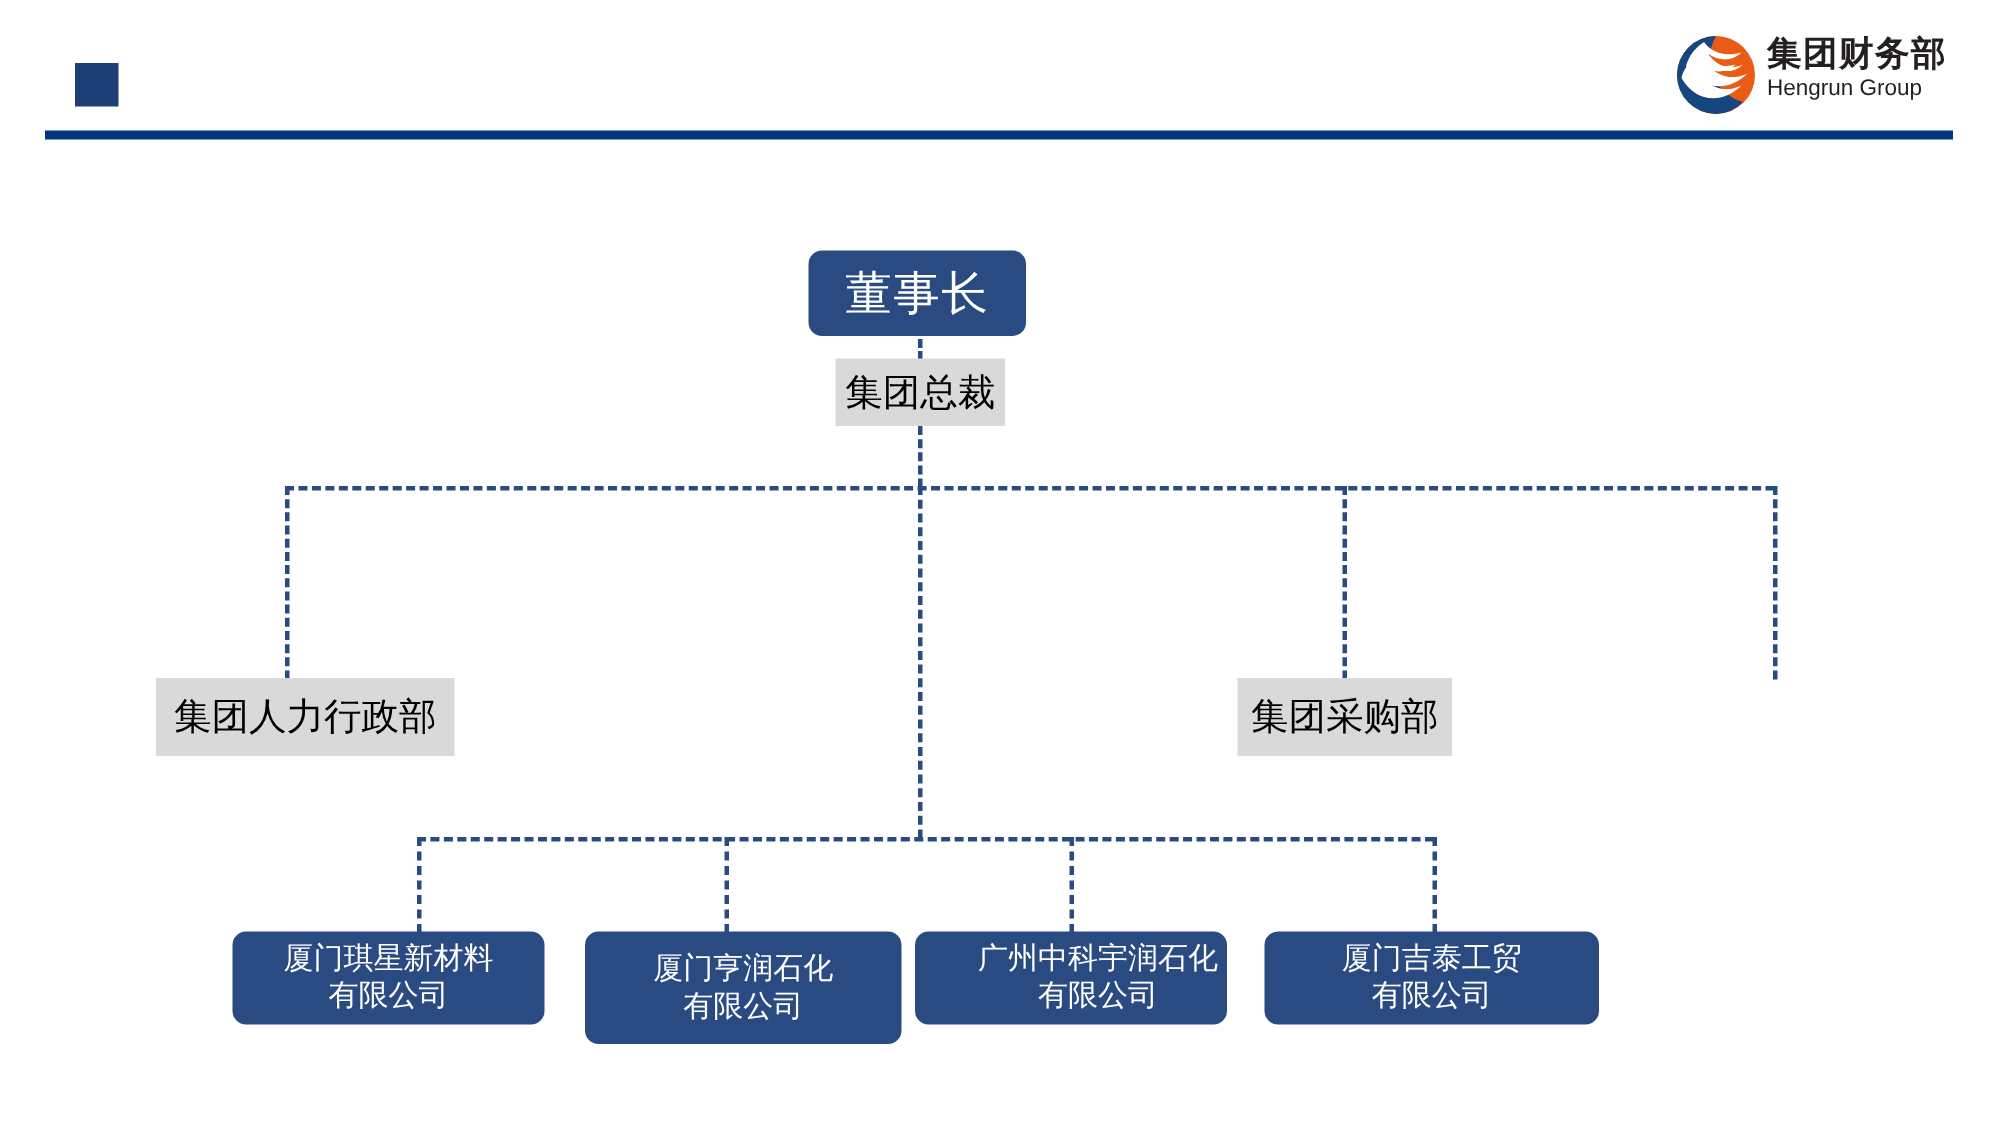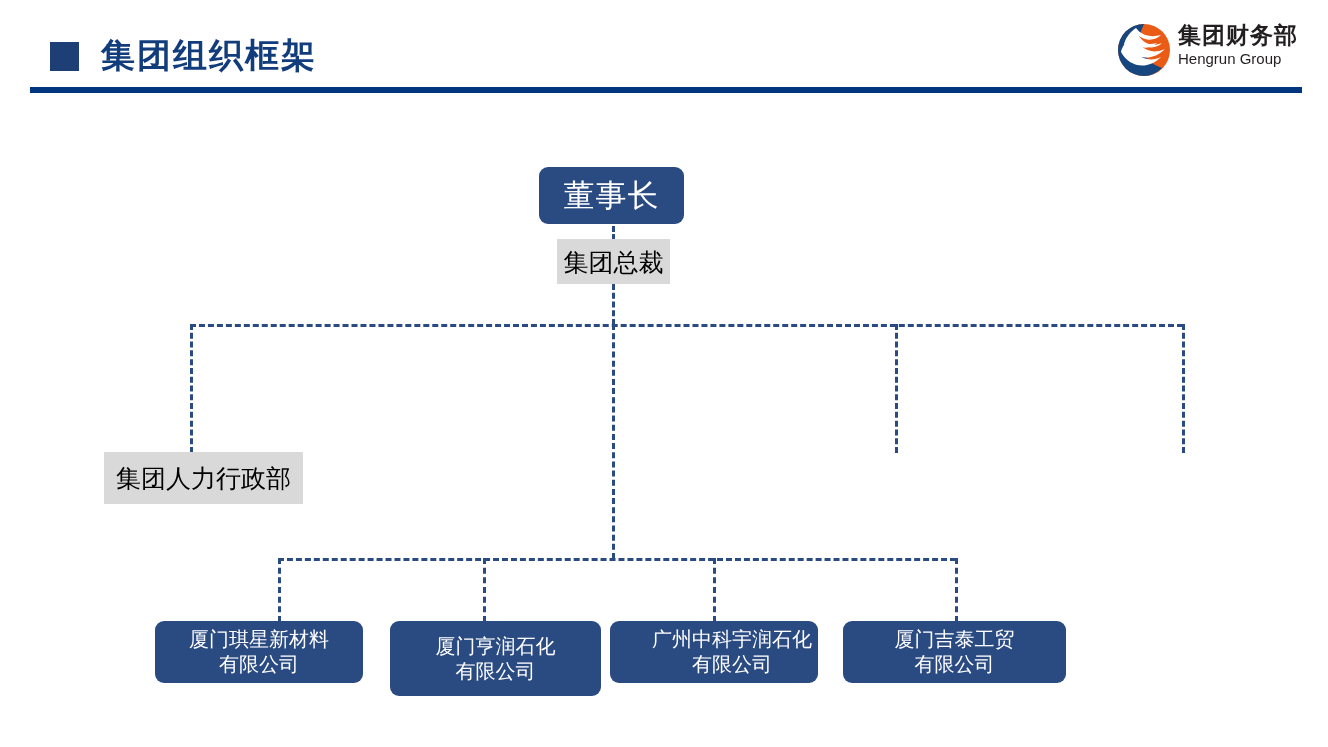--- a/index.html
+++ b/index.html
@@ -168,21 +168,20 @@
   #c-v-s1 { left: 483px; top: 558px; height: 64px; }
   #c-v-s2 { left: 713px; top: 558px; height: 64px; }
   #c-v-s3 { left: 955px; top: 558px; height: 64px; }
 </style>
 </head>
 <body>
 
 <div id="slide">
 
   <div class="hdr-square"></div>
-  <div class="hdr-title">集团组织框架</div>
   <div class="hdr-rule"></div>
 
   <div class="logo">
     <svg class="logo-mark" viewBox="0 0 52 52">
       <path d="M26 0 A26 26 0 0 1 26 52 A26 26 0 0 1 26 0 Z" fill="#ea5b16"></path>
       <path d="M26 0 A26 26 0 0 0 26 52 A26 26 0 0 0 44 44 A30 30 0 0 1 26 0 Z" fill="#15467f"></path>
       <path d="M3 28 C12 44 30 46 43 33 C33 38 22 35 16 26 C24 33 34 33 40 27 C31 31 22 28 17 20 C24 25 33 25 39 19 C28 22 19 19 14 12 C9 17 4 22 3 28 Z" fill="#ffffff"></path>
       <path d="M6 20 C16 36 34 38 47 25 C37 30 26 27 20 18 C28 25 38 25 44 19 C35 23 26 20 21 12 C28 17 37 17 43 11 C32 14 23 11 18 4 C12 8 8 13 6 20 Z" fill="#ffffff"></path>
     </svg>
     <div class="logo-text">
@@ -209,20 +208,23 @@
   </div>
 
   <div class="node node-gray" id="n-president">
     <span class="node-label">集团总裁</span>
   </div>
 
   <div class="node node-gray" id="n-hr">
     <span class="node-label">集团人力行政部</span>
   </div>
 
+  <div class="node node-gray" id="n-proc">
+    <span class="node-label">集团采购部</span>
+  </div>
 
 
   <div class="node node-blue" id="n-sub0">
     <span class="node-label">厦门琪星新材料
 有限公司</span>
   </div>
 
   <div class="node node-blue" id="n-sub1">
     <span class="node-label">厦门亨润石化
 有限公司</span>

